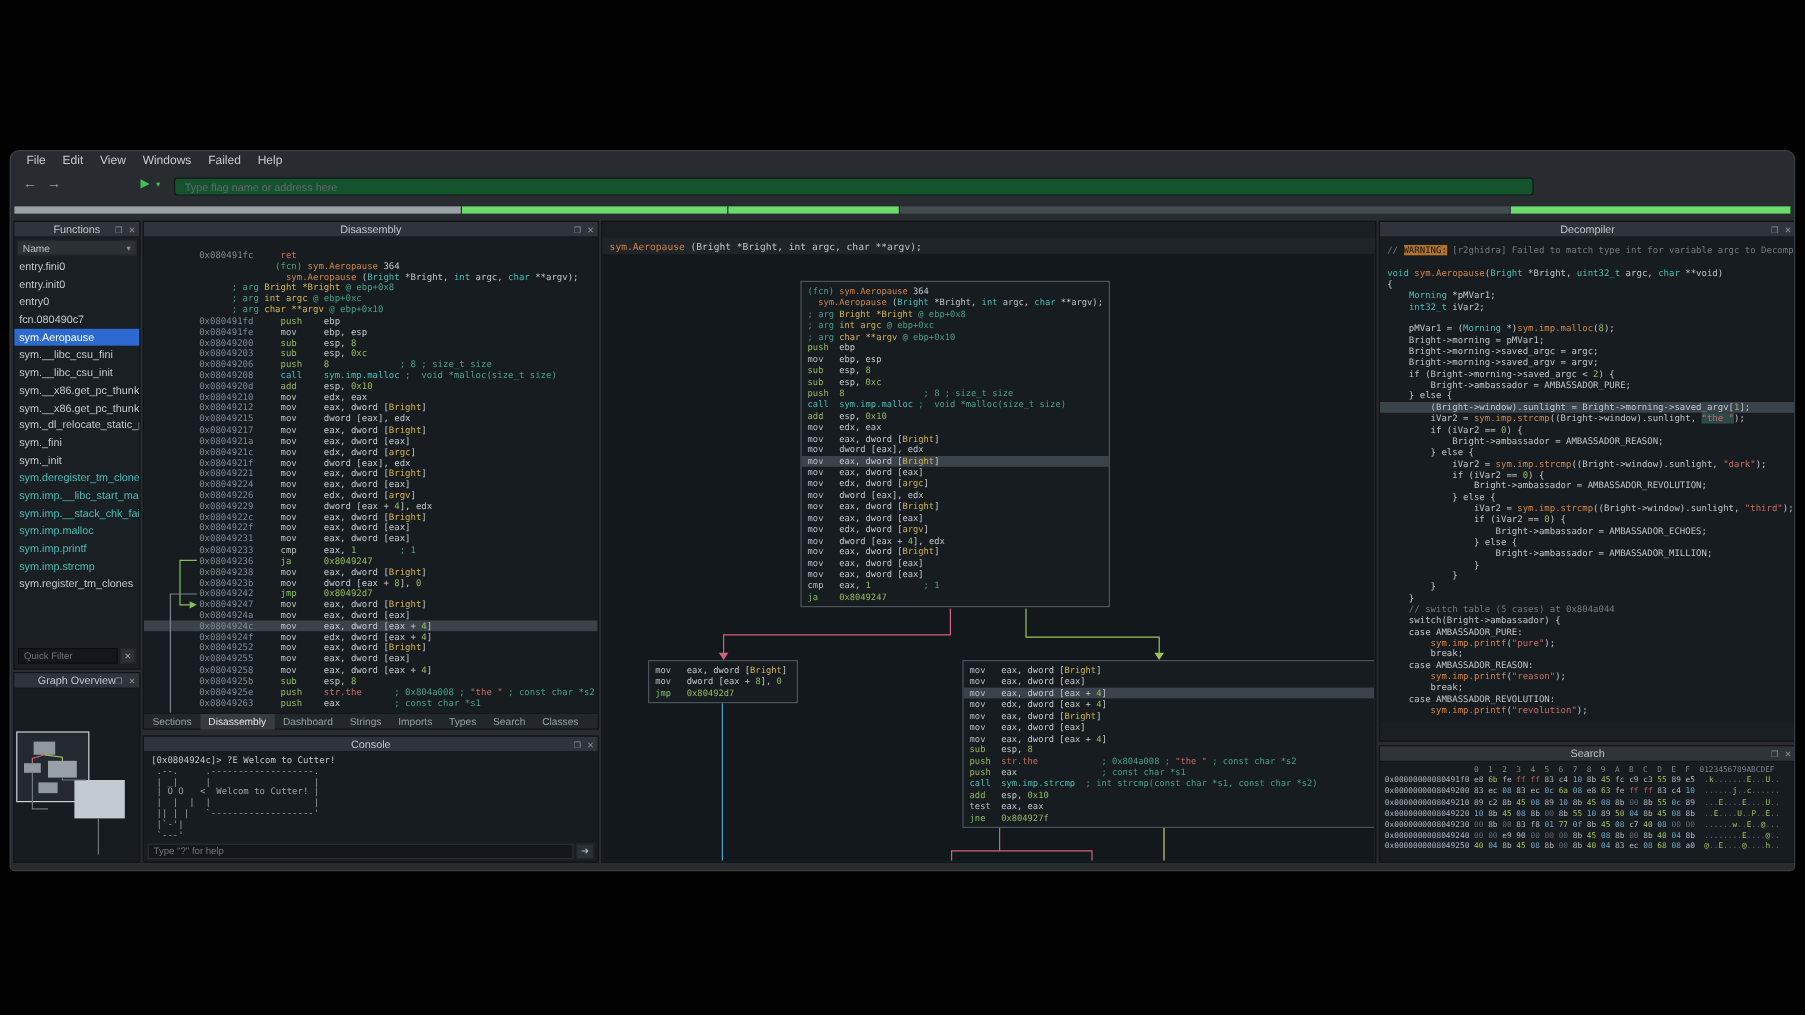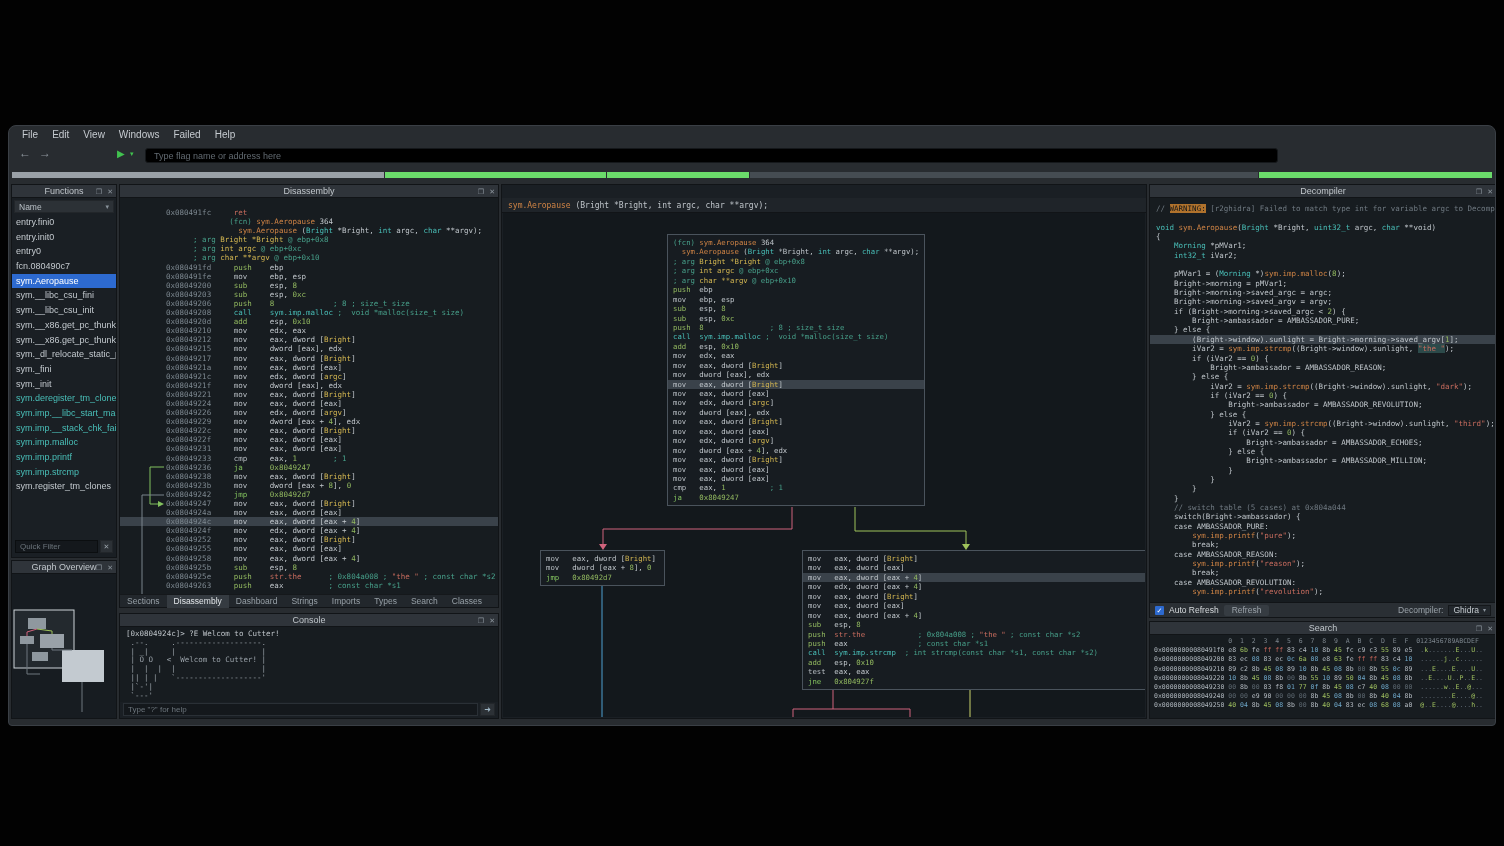--- a/index.html
+++ b/index.html
@@ -6,21 +6,21 @@
 html,body{width:1504px;height:846px;background:#020202;overflow:hidden;font-family:"Liberation Sans","DejaVu Sans",sans-serif}
 #page{position:relative;width:1504px;height:846px;background:#020202;overflow:hidden}
 #window{position:absolute;left:8px;top:125px;width:1488px;height:601px;background:#282c30;border:1px solid #3a3f45;border-radius:8px 8px 4px 4px;overflow:hidden}
 
 #menubar{position:absolute;left:0;top:0;right:0;height:17px;display:flex;align-items:center;padding-left:6px}
 #menubar span{font-size:10px;color:#c6cbd0;padding:0 7px;cursor:default}
 #toolbar{position:absolute;left:0;top:17px;right:0;height:27px}
 .tbtn{position:absolute;top:3px;font-size:12px;color:#8d959c}
 #play-btn{color:#41c24f;font-size:10px}
 #play-caret{color:#41c24f;font-size:7px}
-#omnibar{position:absolute;left:136px;top:5px;width:1133px;height:15px;background:#000000;border:1px solid #15181b;border-radius:3px;color:#aeb6bd;font-size:9px;padding:0 8px;outline:none}
+#omnibar{position:absolute;left:136px;top:5px;width:1133px;height:15px;background:#14532d;border:1px solid #15181b;border-radius:3px;color:#aeb6bd;font-size:9px;padding:0 8px;outline:none}
 #omnibar::placeholder{color:#626a71}
 #navstrip{position:absolute;left:3px;top:46px;right:3px;height:6px;display:flex;gap:1px}
 #navstrip div{height:100%}
 
 .panel{position:absolute;background:#1a1f24;border:1px solid #111417}
 .panel-title{position:relative;height:13px;background:#2f343a;display:flex;align-items:center;justify-content:center;border-bottom:1px solid #111417}
 .panel-title .pt{font-size:9px;color:#c0c6cb}
 .picons{position:absolute;right:3px;top:0;height:13px;display:flex;align-items:center;gap:5px}
 .pi{font-size:7px;color:#8a939b}
 
@@ -392,31 +392,20 @@
           <div class="cl"><span class="tk-pl">    switch(Bright-&gt;ambassador) {</span></div>
           <div class="cl"><span class="tk-pl">    case AMBASSADOR_PURE:</span></div>
           <div class="cl"><span class="tk-pl">        </span><span class="tk-fn">sym.imp.printf</span><span class="tk-pl">(</span><span class="tk-str">"pure"</span><span class="tk-pl">);</span></div>
           <div class="cl"><span class="tk-pl">        break;</span></div>
           <div class="cl"><span class="tk-pl">    case AMBASSADOR_REASON:</span></div>
           <div class="cl"><span class="tk-pl">        </span><span class="tk-fn">sym.imp.printf</span><span class="tk-pl">(</span><span class="tk-str">"reason"</span><span class="tk-pl">);</span></div>
           <div class="cl"><span class="tk-pl">        break;</span></div>
           <div class="cl"><span class="tk-pl">    case AMBASSADOR_REVOLUTION:</span></div>
           <div class="cl"><span class="tk-pl">        </span><span class="tk-fn">sym.imp.printf</span><span class="tk-pl">(</span><span class="tk-str">"revolution"</span><span class="tk-pl">);</span></div>
         </div>
-    <div id="decomp-bar">
-      <div id="ar-check">✓</div>
-      <span id="ar-label">Auto Refresh</span>
-      <div id="refresh-btn">Refresh</div>
-      <div id="decomp-spacer"></div>
-      <span id="decomp-sel-label">Decompiler:</span>
-      <div id="decomp-select">
-        <span>Ghidra</span>
-        <span class="car">▾</span>
-      </div>
-    </div>
   </div>
 
   <div class="panel" id="hexdump-panel">
     <div class="panel-title">
       <span class="pt">Search</span>
       <span class="picons">
             <span class="pi">❐</span>
             <span class="pi">✕</span>
           </span>
     </div>

